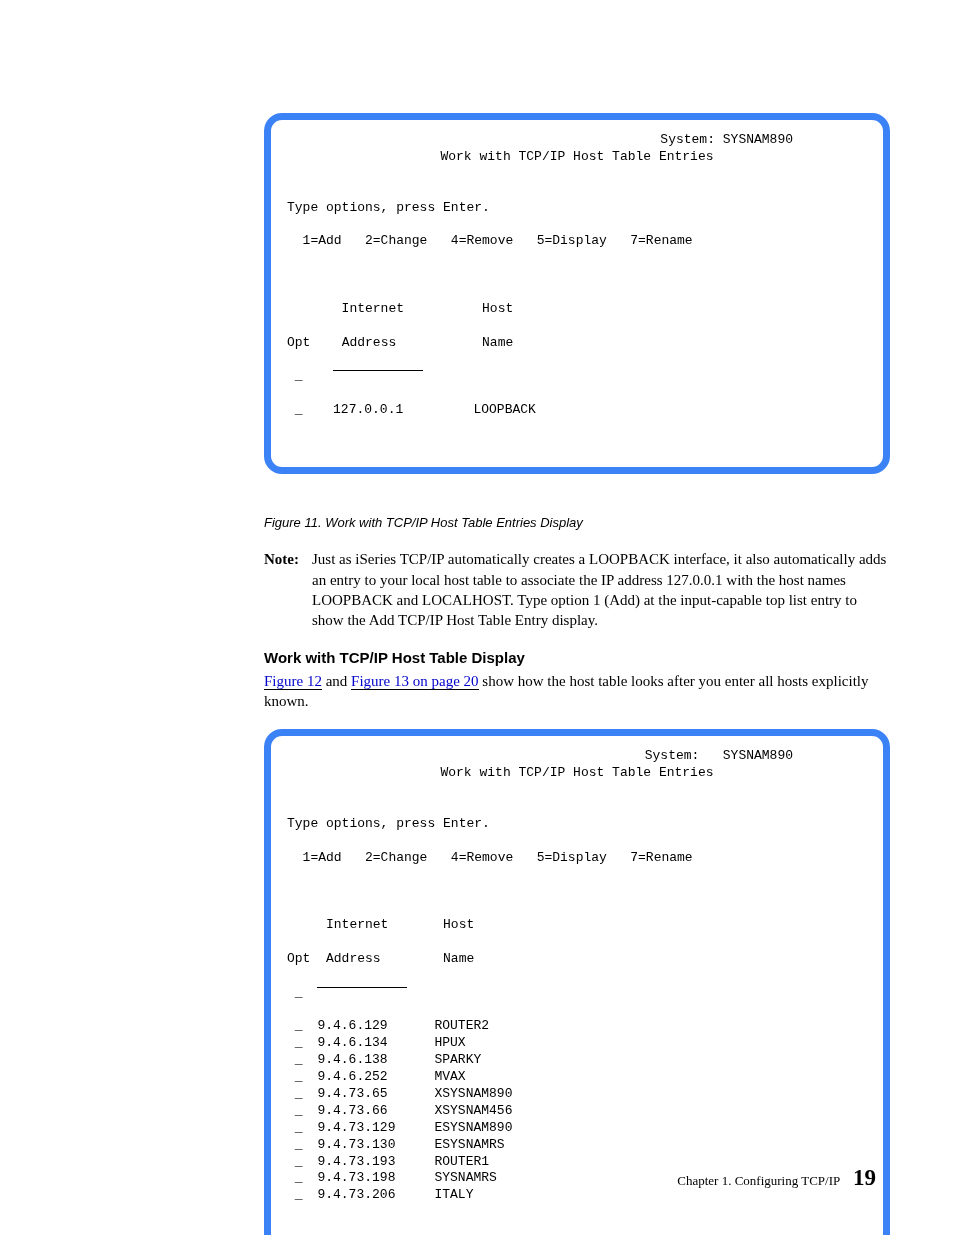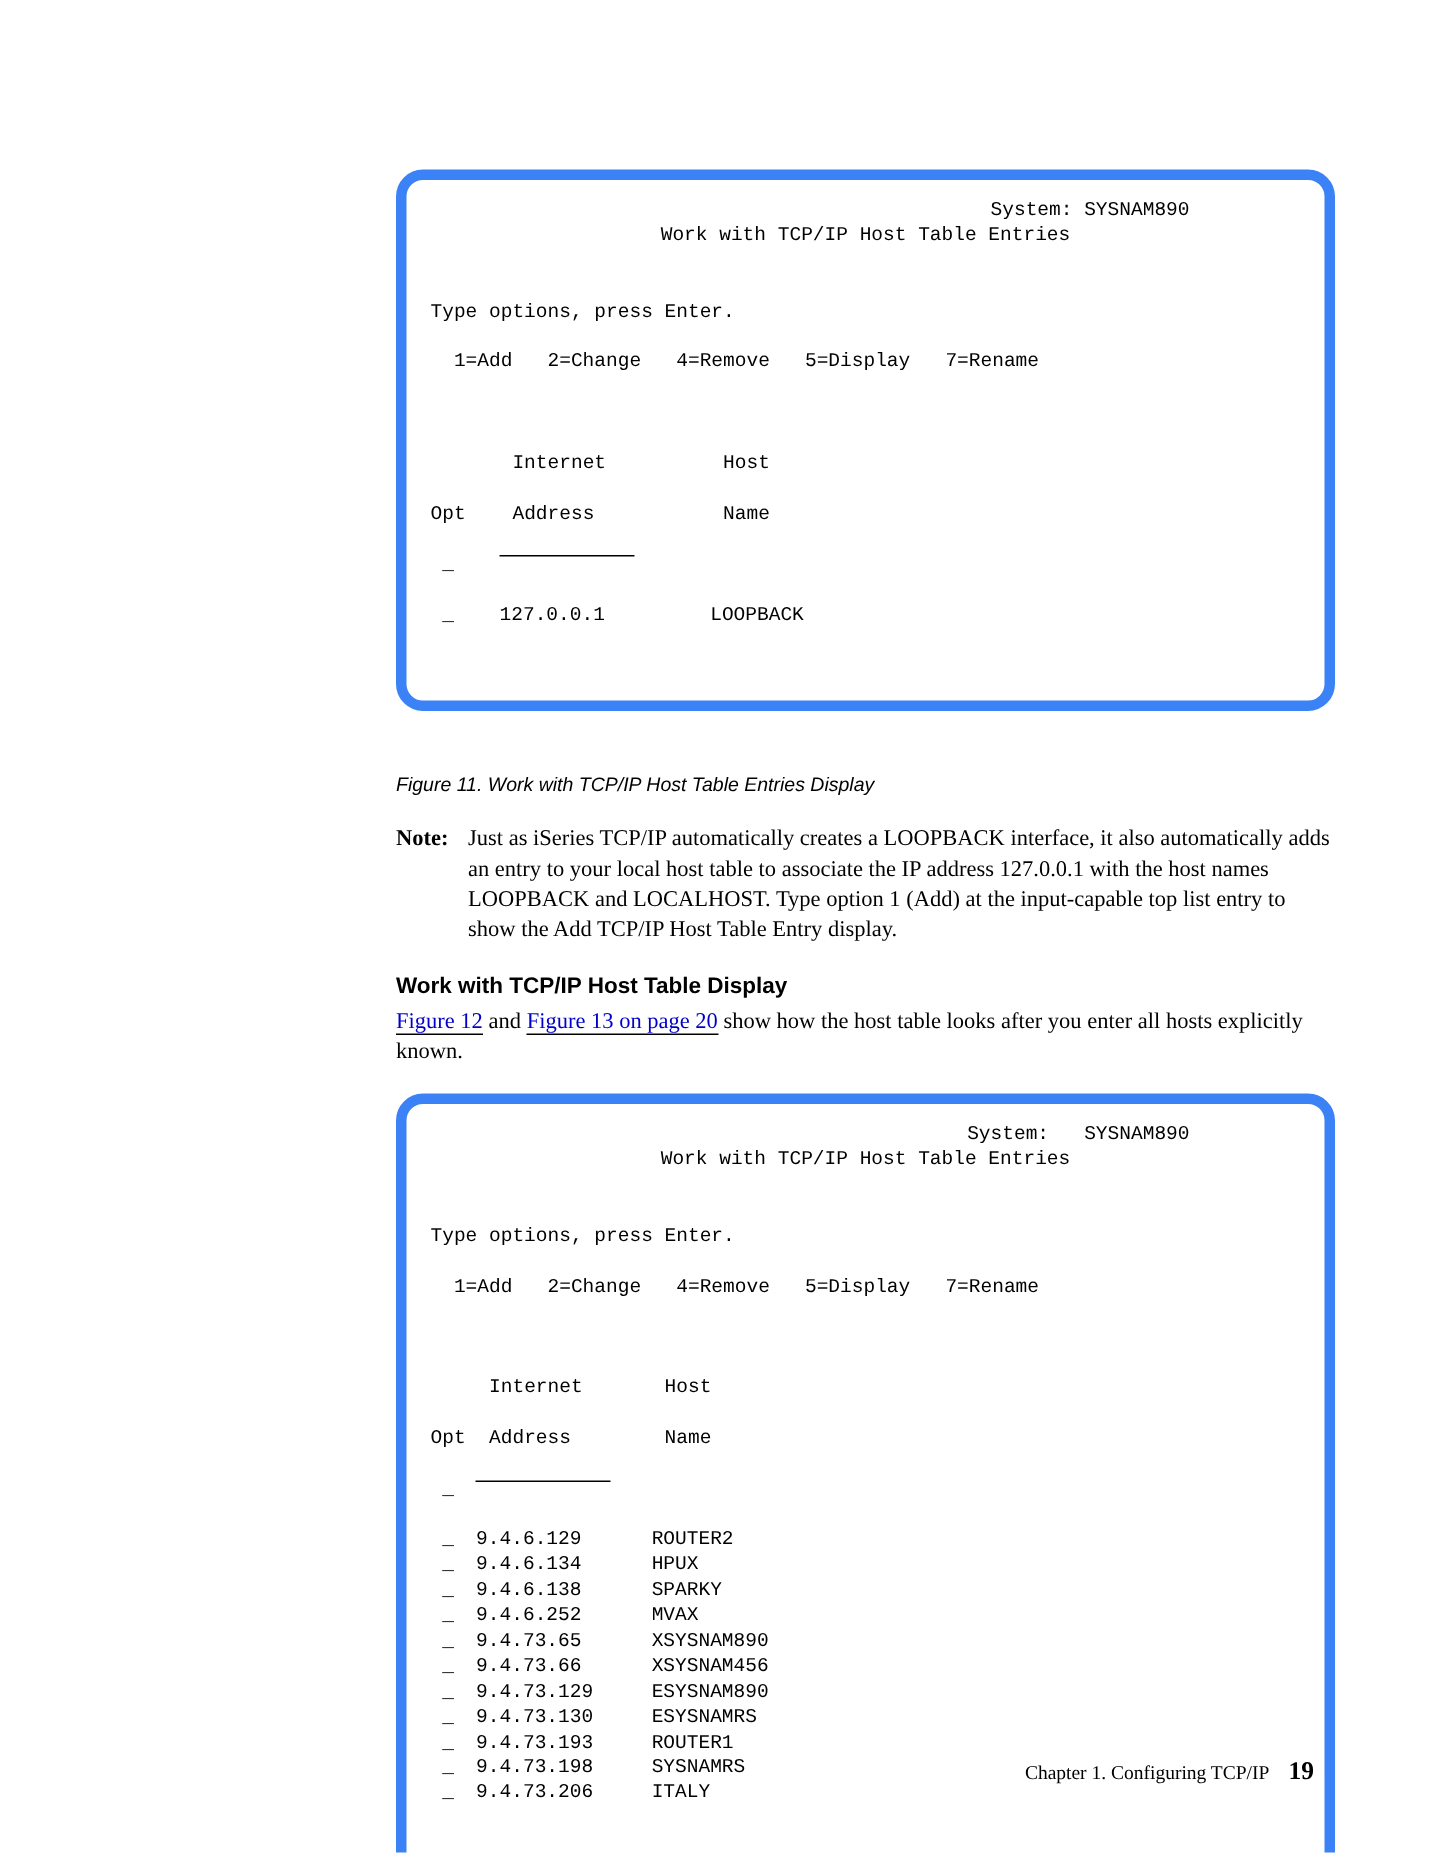--- a/index.html
+++ b/index.html
@@ -74,21 +74,21 @@
     margin: 10px 0 2px 0;
   }
   .footer {
     position: absolute;
     bottom: 42px;
     right: 78px;
     font-size: 13px;
   }
   .footer .pn {
     font-weight: bold;
-    font-size: 17px;
+    font-size: 23px;
     margin-left: 10px;
   }
   .input-line {
     display: inline-block;
     width: 90px;
     border-top: 1px solid #000;
     vertical-align: top;
     height: 2px;
     margin-top: 2px;
   }

